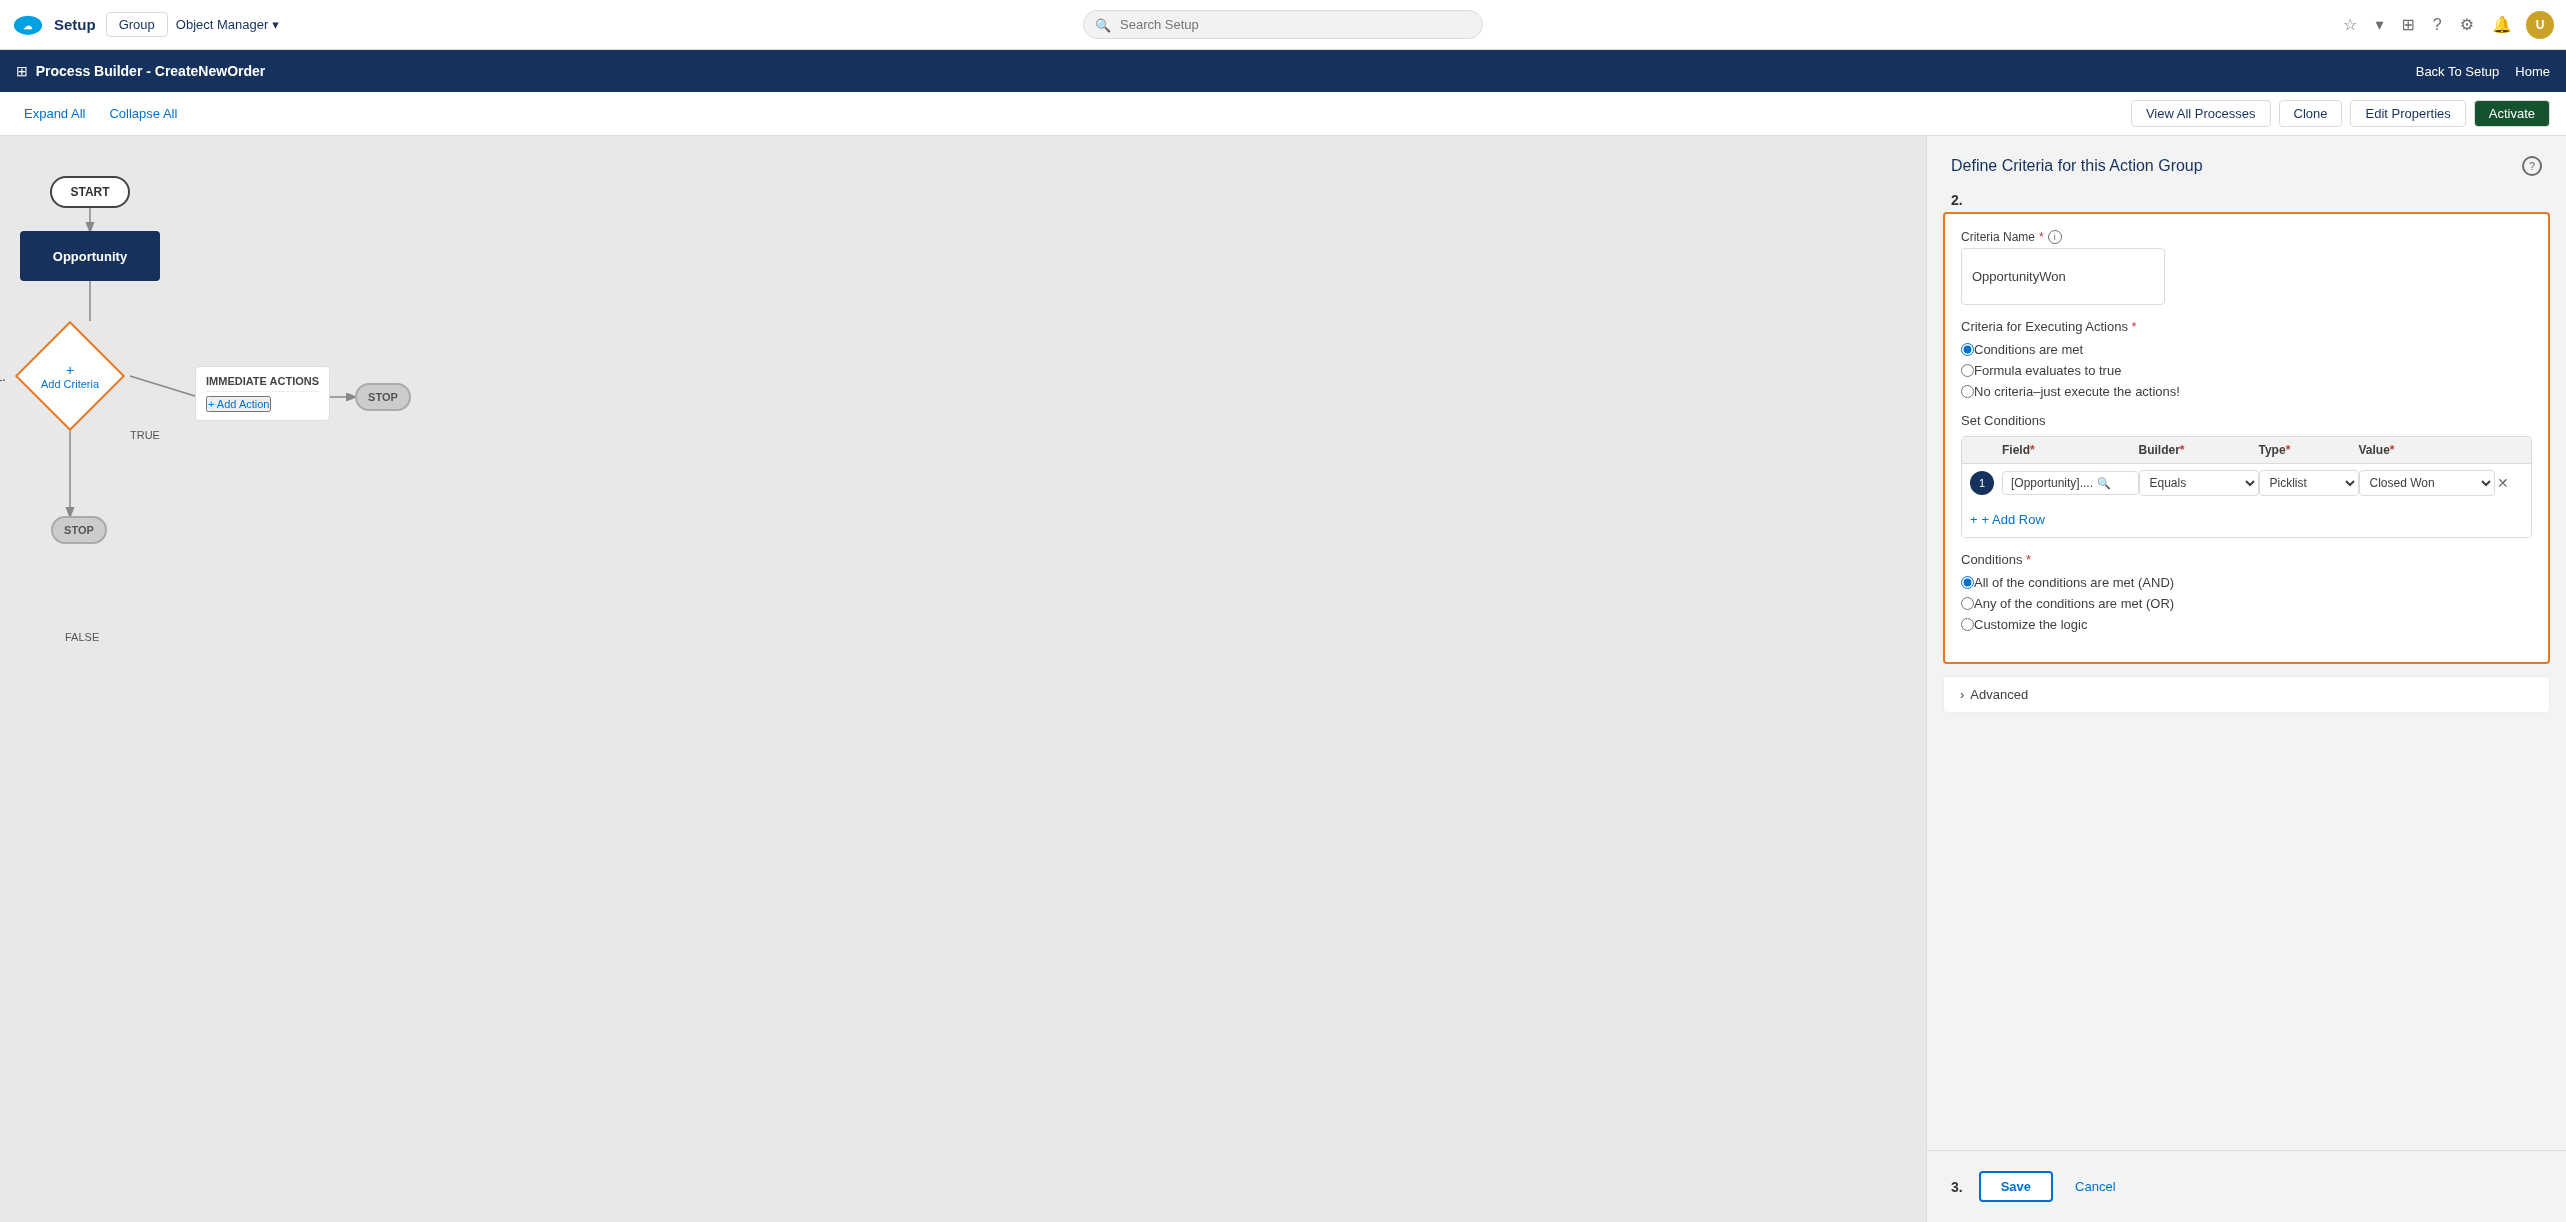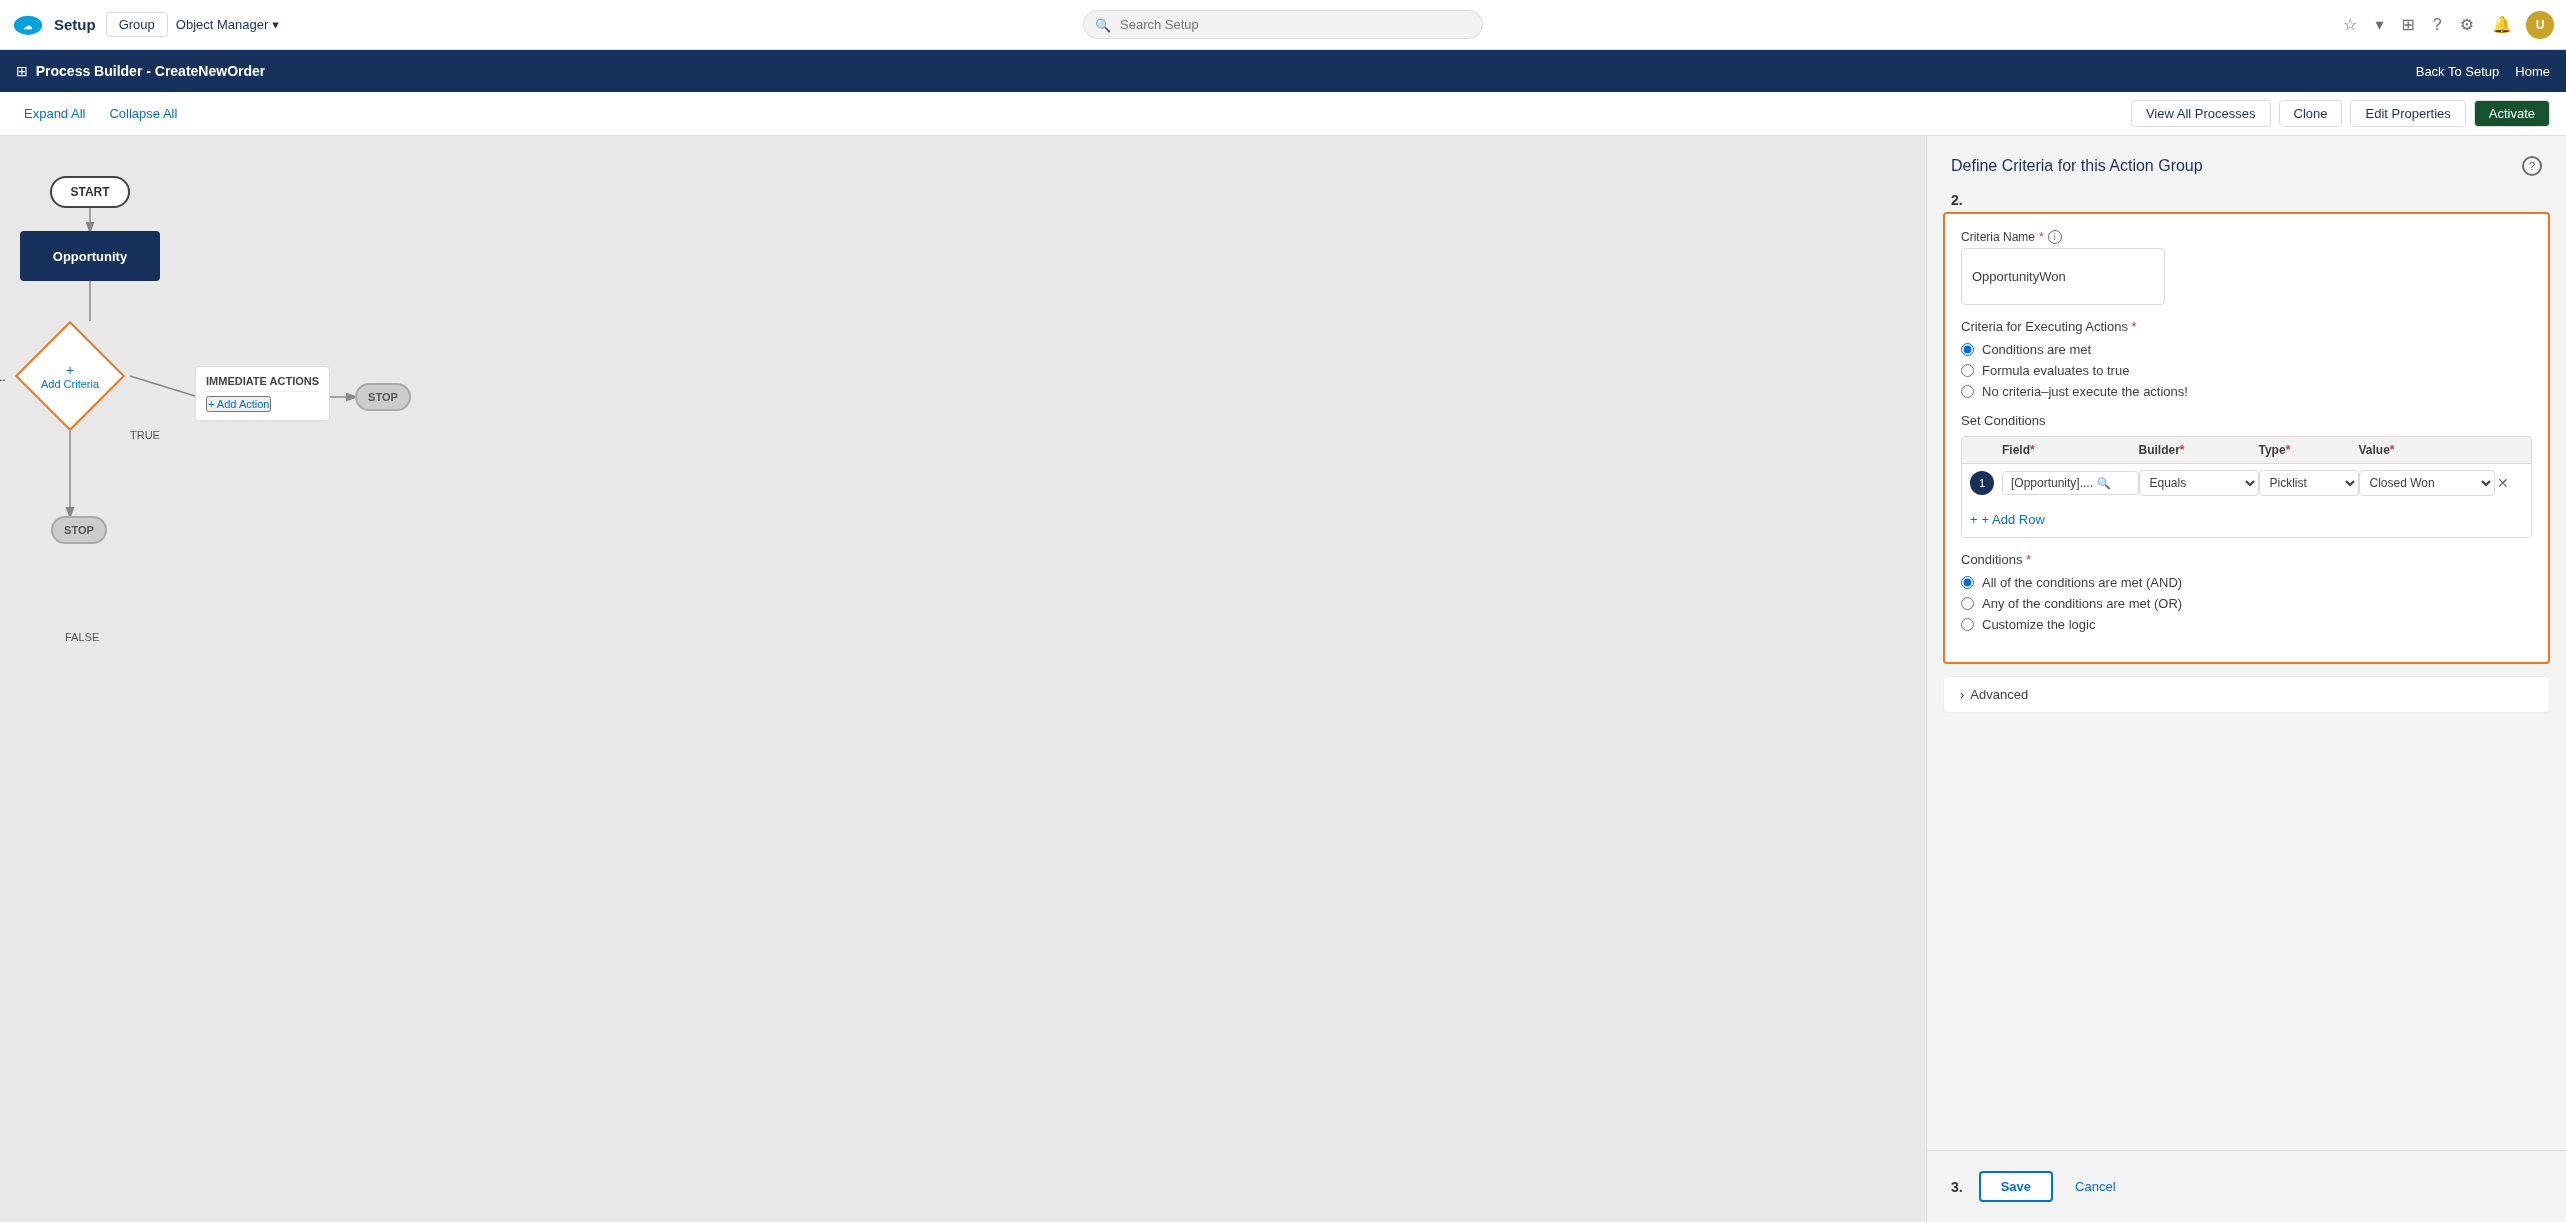--- a/index.html
+++ b/index.html
@@ -380,21 +380,20 @@
       font-size: 13px;
       color: #3e3e3c;
       margin-bottom: 8px;
     }
     .criteria-executing-label .required { color: #c23934; }
 
     .radio-group { margin-bottom: 14px; }
     .radio-option {
       display: flex;
       align-items: center;
-      gap: 8px;
       margin-bottom: 6px;
       font-size: 13px;
       color: #3e3e3c;
       cursor: pointer;
     }
     .radio-option input[type="radio"] { accent-color: #0070d2; }
 
     .set-conditions-label {
       font-size: 13px;
       color: #3e3e3c;

